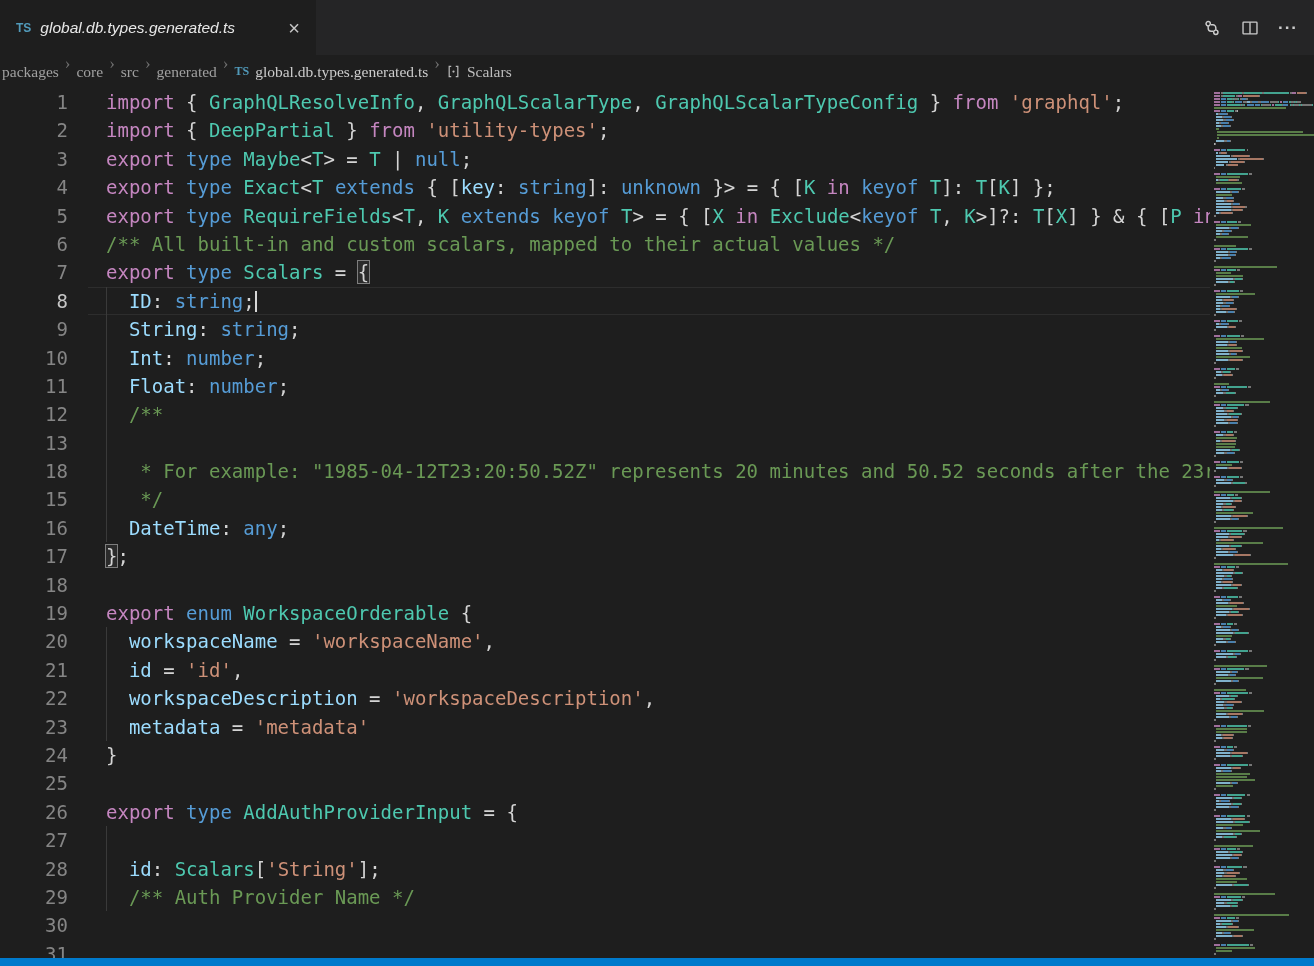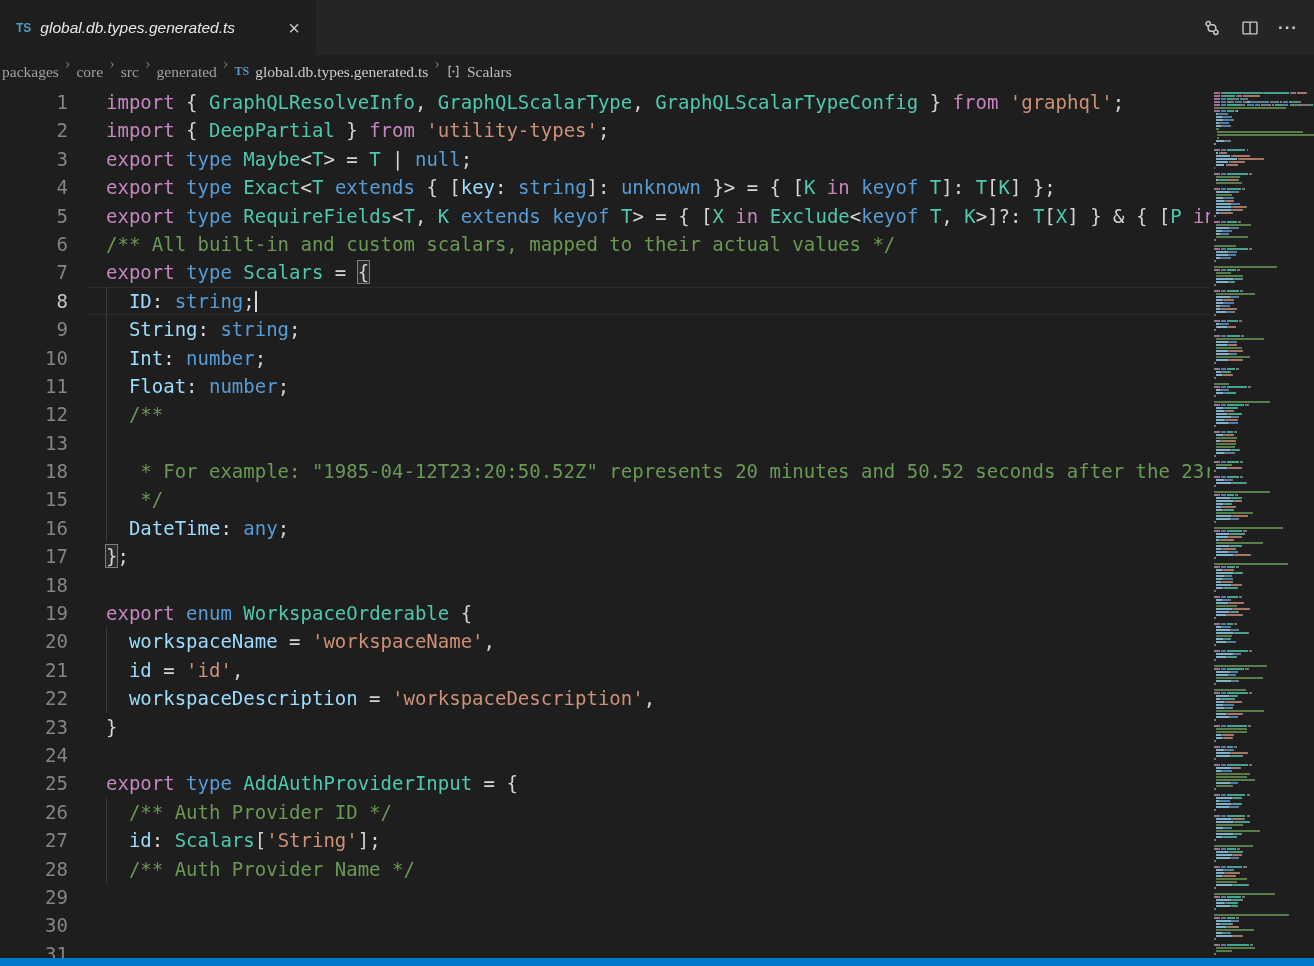--- a/index.html
+++ b/index.html
@@ -164,24 +164,25 @@
         <div class="cl"><span class="guide"></span></div>
         <div class="cl"><span class="guide"></span><span class="tk-c">   * For example: "1985-04-12T23:20:50.52Z" represents 20 minutes and 50.52 seconds after the 23rd hour</span></div>
         <div class="cl"><span class="guide"></span><span class="tk-c">   */</span></div>
         <div class="cl"><span class="guide"></span><span class="tk-p">  </span><span class="tk-v">DateTime</span><span class="tk-p">: </span><span class="tk-s">any</span><span class="tk-p">;</span></div>
         <div class="cl"><span class="tk-pb">}</span><span class="tk-p">;</span></div>
         <div class="cl"></div>
         <div class="cl"><span class="tk-k">export</span><span class="tk-p"> </span><span class="tk-s">enum</span><span class="tk-p"> </span><span class="tk-t">WorkspaceOrderable</span><span class="tk-p"> {</span></div>
         <div class="cl"><span class="guide"></span><span class="tk-p">  </span><span class="tk-v">workspaceName</span><span class="tk-p"> = </span><span class="tk-str">'workspaceName'</span><span class="tk-p">,</span></div>
         <div class="cl"><span class="guide"></span><span class="tk-p">  </span><span class="tk-v">id</span><span class="tk-p"> = </span><span class="tk-str">'id'</span><span class="tk-p">,</span></div>
         <div class="cl"><span class="guide"></span><span class="tk-p">  </span><span class="tk-v">workspaceDescription</span><span class="tk-p"> = </span><span class="tk-str">'workspaceDescription'</span><span class="tk-p">,</span></div>
+        <div class="cl"><span class="guide"></span><span class="tk-p">  </span><span class="tk-v">metadata</span><span class="tk-p"> = </span><span class="tk-str">'metadata'</span></div>
         <div class="cl"><span class="tk-p">}</span></div>
         <div class="cl"></div>
         <div class="cl"><span class="tk-k">export</span><span class="tk-p"> </span><span class="tk-s">type</span><span class="tk-p"> </span><span class="tk-t">AddAuthProviderInput</span><span class="tk-p"> = {</span></div>
-        <div class="cl"><span class="guide"></span><span class="tk-c">  /** Auth Provider ID */</span></div>
+        <div class="cl"><span class="guide"></span></div>
         <div class="cl"><span class="guide"></span><span class="tk-p">  </span><span class="tk-v">id</span><span class="tk-p">: </span><span class="tk-t">Scalars</span><span class="tk-p">[</span><span class="tk-str">'String'</span><span class="tk-p">];</span></div>
         <div class="cl"><span class="guide"></span><span class="tk-c">  /** Auth Provider Name */</span></div>
       </div>
     <div class="minimap">
       <div>
           <div class="mm-row">
             <span style="width: 6.3px; background: rgb(197, 134, 192);"></span>
             <span style="width: 1.05px;"></span>
             <span style="width: 2.1px; background: rgb(143, 143, 143);"></span>
             <span style="width: 18.9px; background: rgb(78, 201, 176);"></span>

